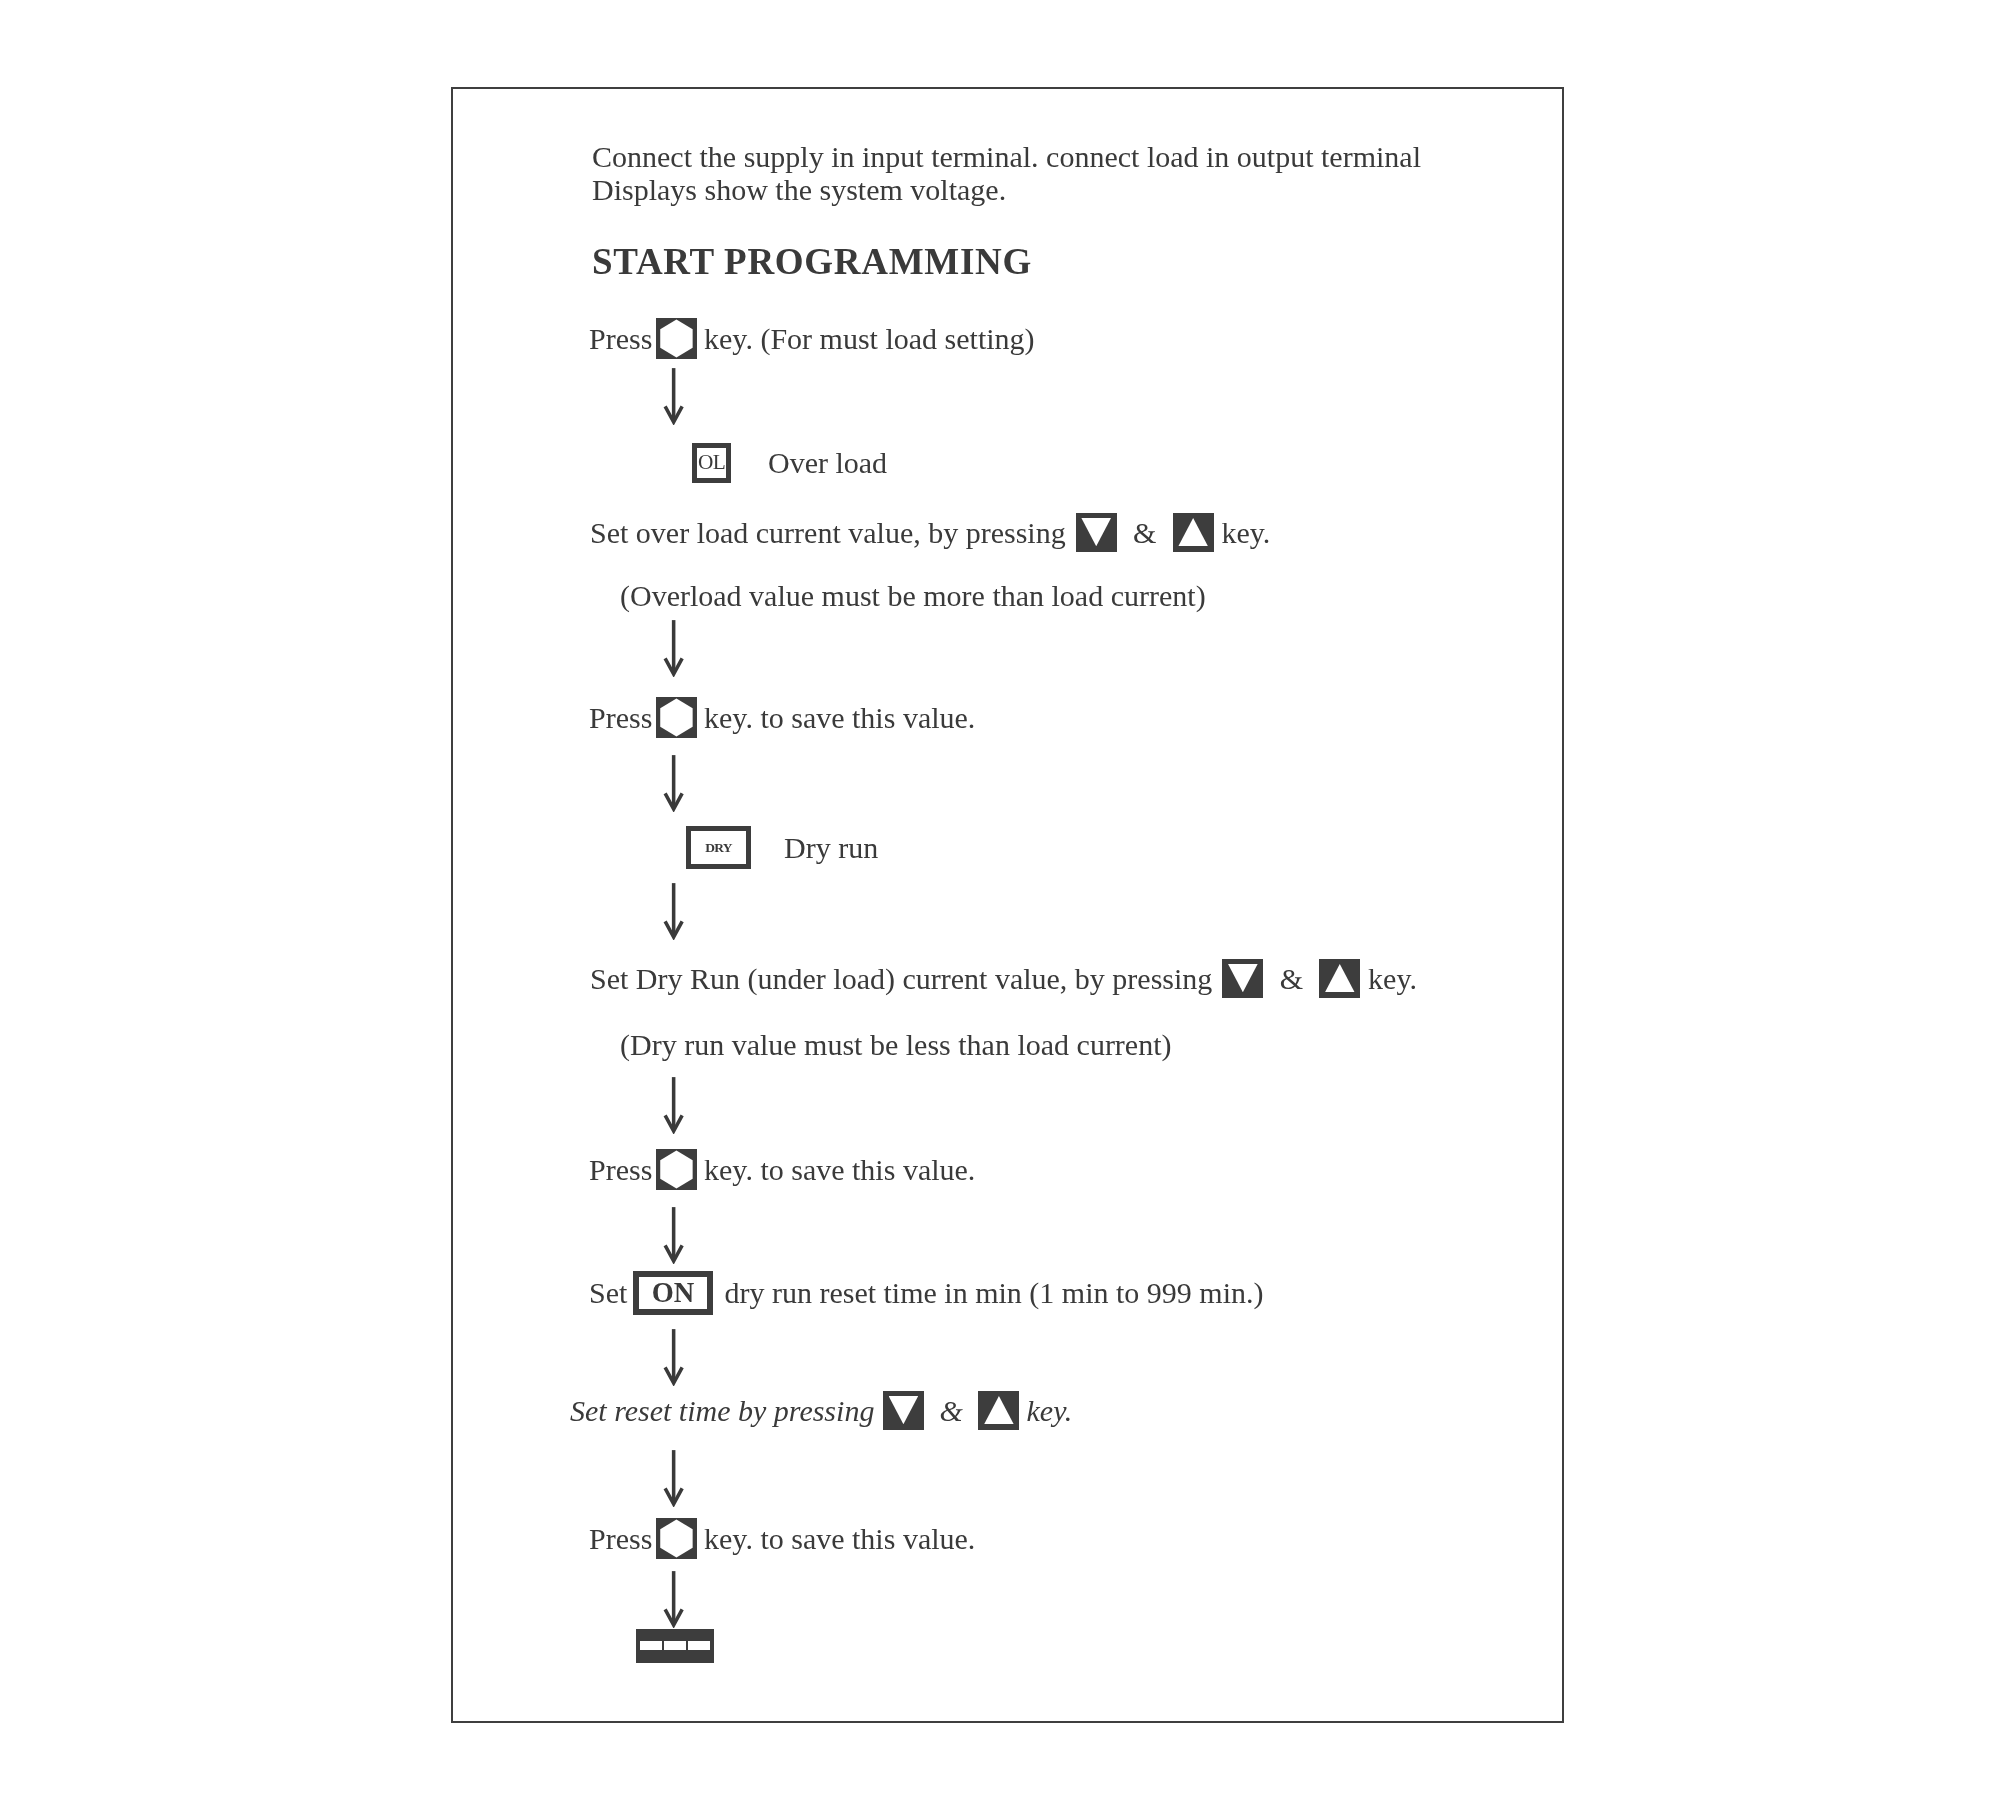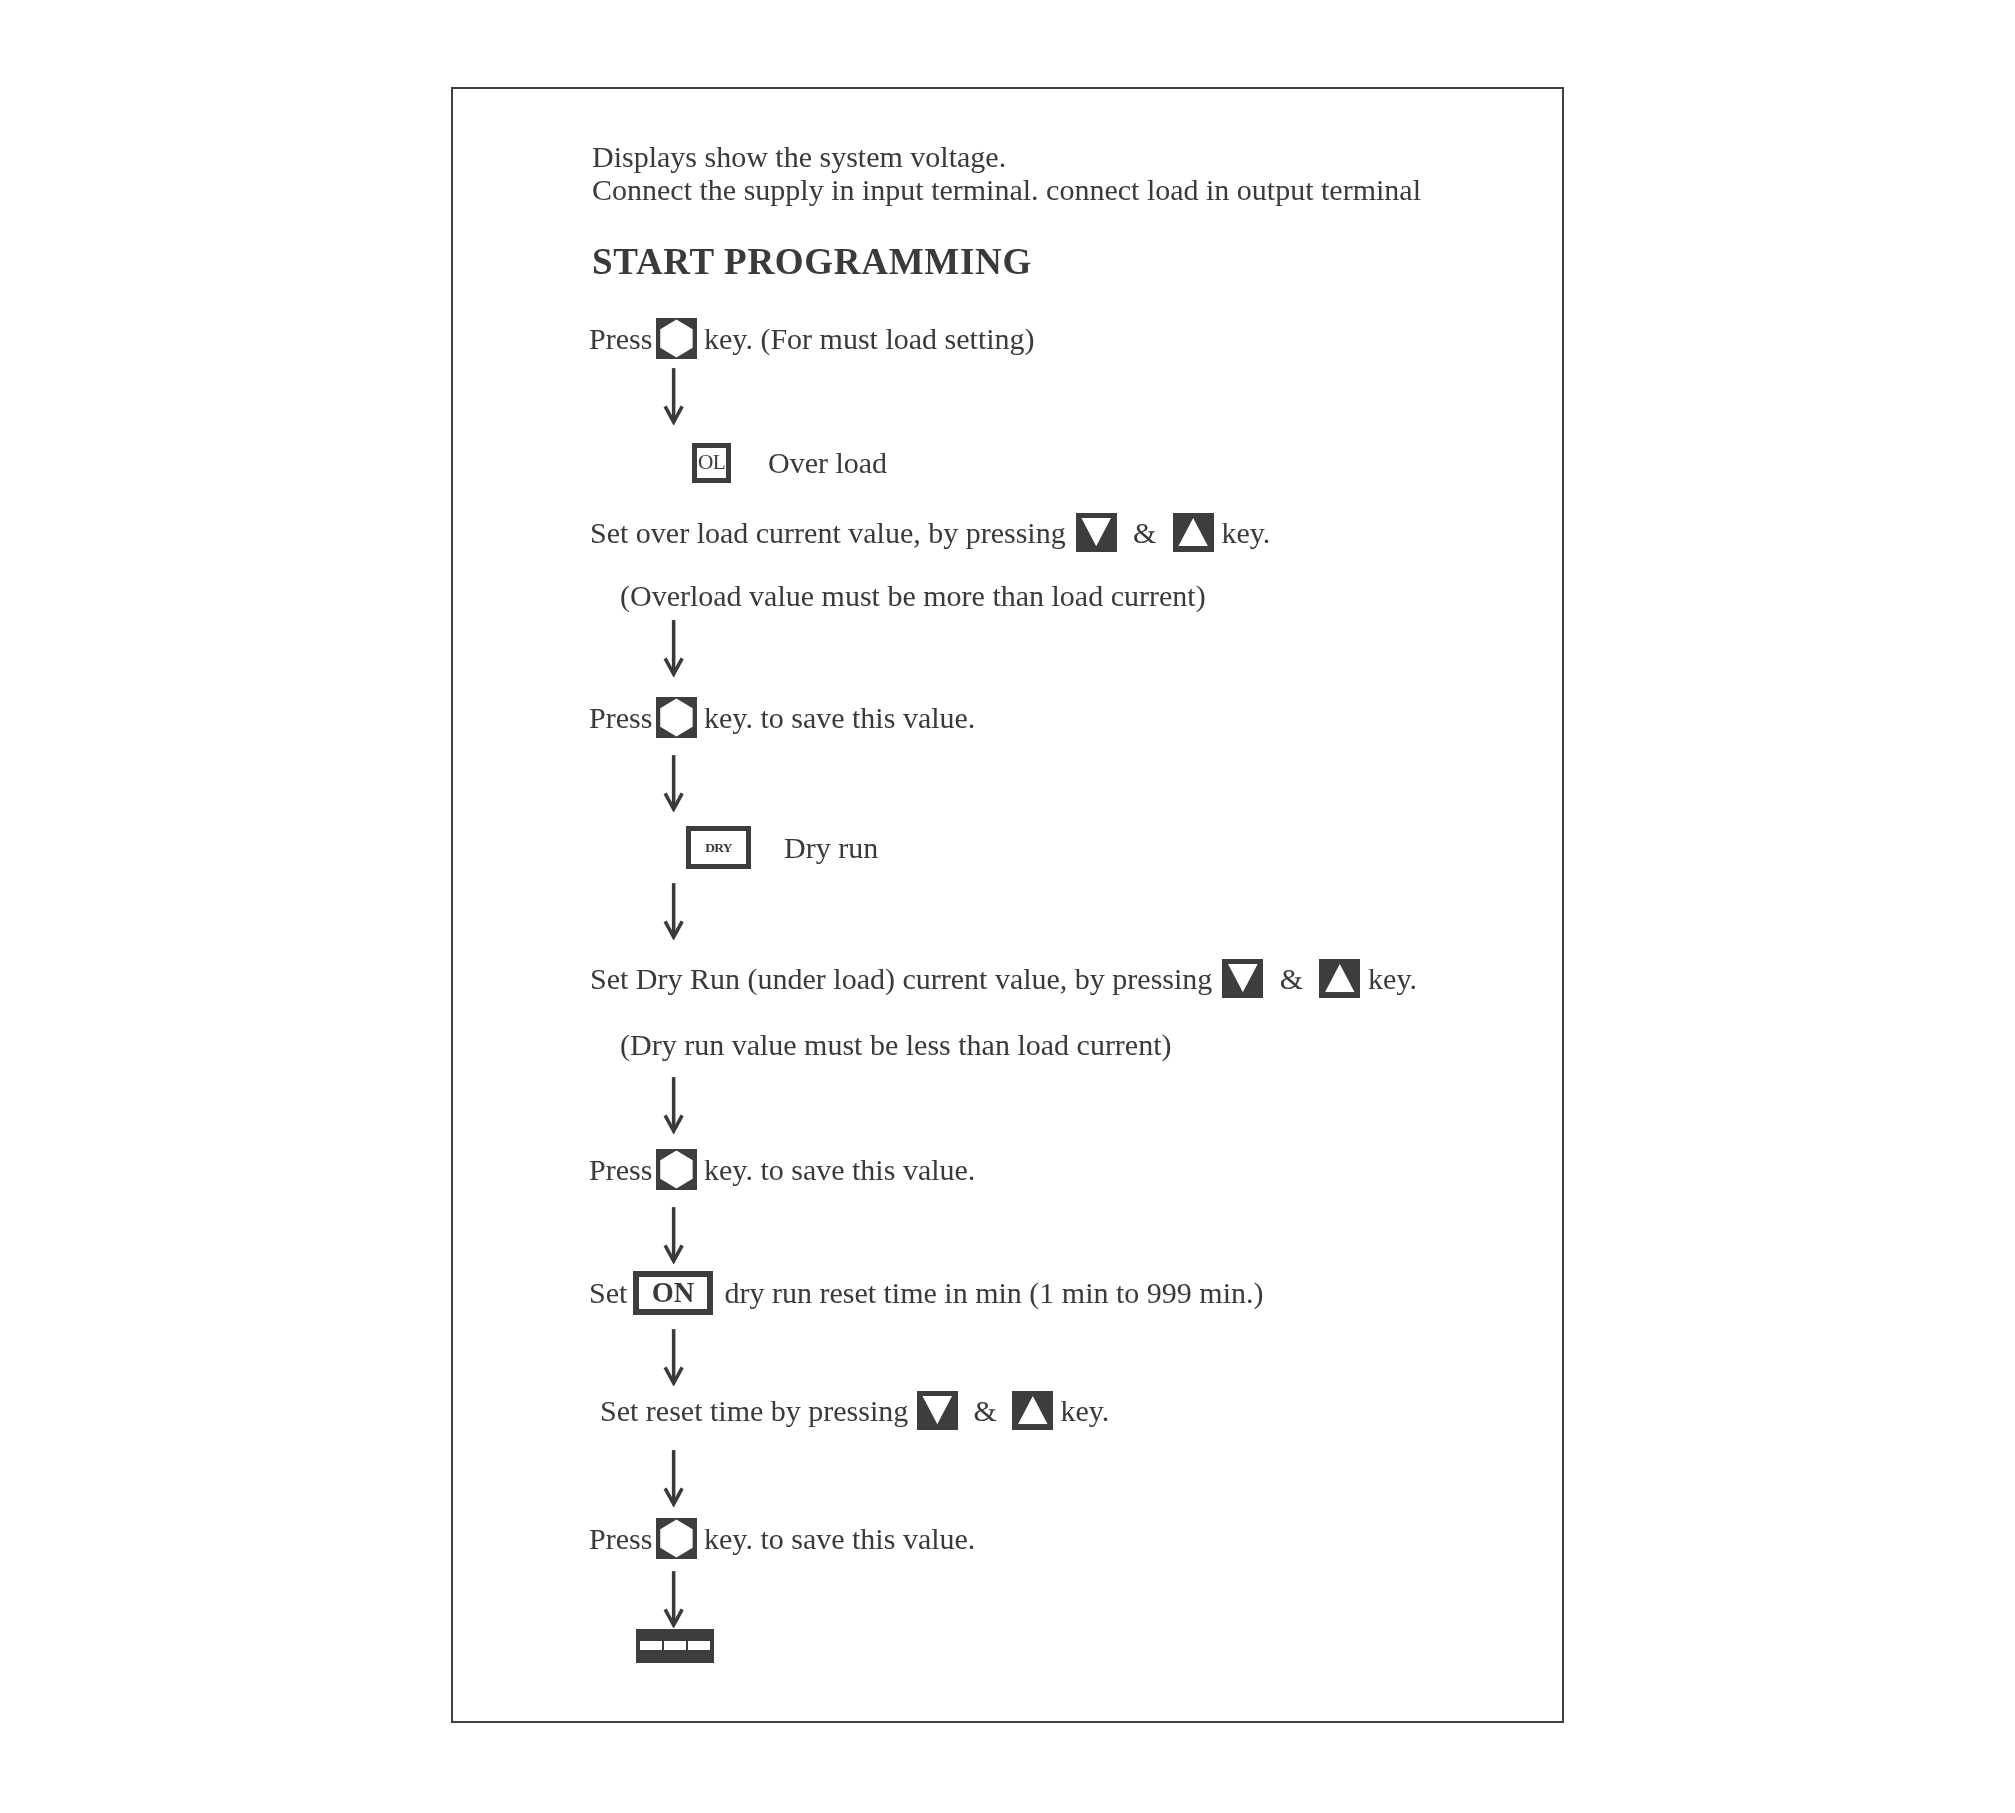--- a/index.html
+++ b/index.html
@@ -53,22 +53,22 @@
   }
   .dash{width:22px;height:9.2px;background:#fff;flex:none;}
 </style>
 </head>
 <body>
 
 <div id="canvas">
   <div class="page-border"></div>
 
   <div class="intro">
+    <div class="txt">Connect the supply in input terminal. connect load in output terminal</div>
     <div class="txt">Displays show the system voltage.</div>
-    <div class="txt">Connect the supply in input terminal. connect load in output terminal</div>
   </div>
 
   <div class="title txt">START PROGRAMMING</div>
 
   <div class="row" style="left:589px;top:310px;">
     <span class="txt">Press</span>
     <span class="key" style="margin-left:3.6px;">
         <span class="hex"></span>
       </span>
     <span class="txt" style="margin-left:7.1px;">key. (For must load setting)</span>
@@ -180,21 +180,21 @@
     <span class="txt" style="margin-left:11.4px;">dry run reset time in min (1 min to 999 min.)</span>
   </div>
 
   <div class="arrow" style="left:663px;top:1329px;">
     <svg width="21.3" height="57" viewBox="0 0 30 80">
         <line x1="15" y1="0" x2="15" y2="74" stroke="#3a3a3a" stroke-width="5"></line>
         <polyline points="3,54 15,76 27,54" fill="none" stroke="#3a3a3a" stroke-width="5"></polyline>
       </svg>
   </div>
 
-  <div class="row" style="left:600px;top:1382px;">
+  <div class="row" style="left:570px;top:1382px;font-style:italic;">
     <span class="txt">Set reset time by pressing</span>
     <span class="key tri" style="margin-left:8.5px;">
         <span class="tri-down"></span>
       </span>
     <span class="txt" style="margin-left:15.6px;">&amp;</span>
     <span class="key tri" style="margin-left:15.6px;">
         <span class="tri-up"></span>
       </span>
     <span class="txt" style="margin-left:7.1px;">key.</span>
   </div>

